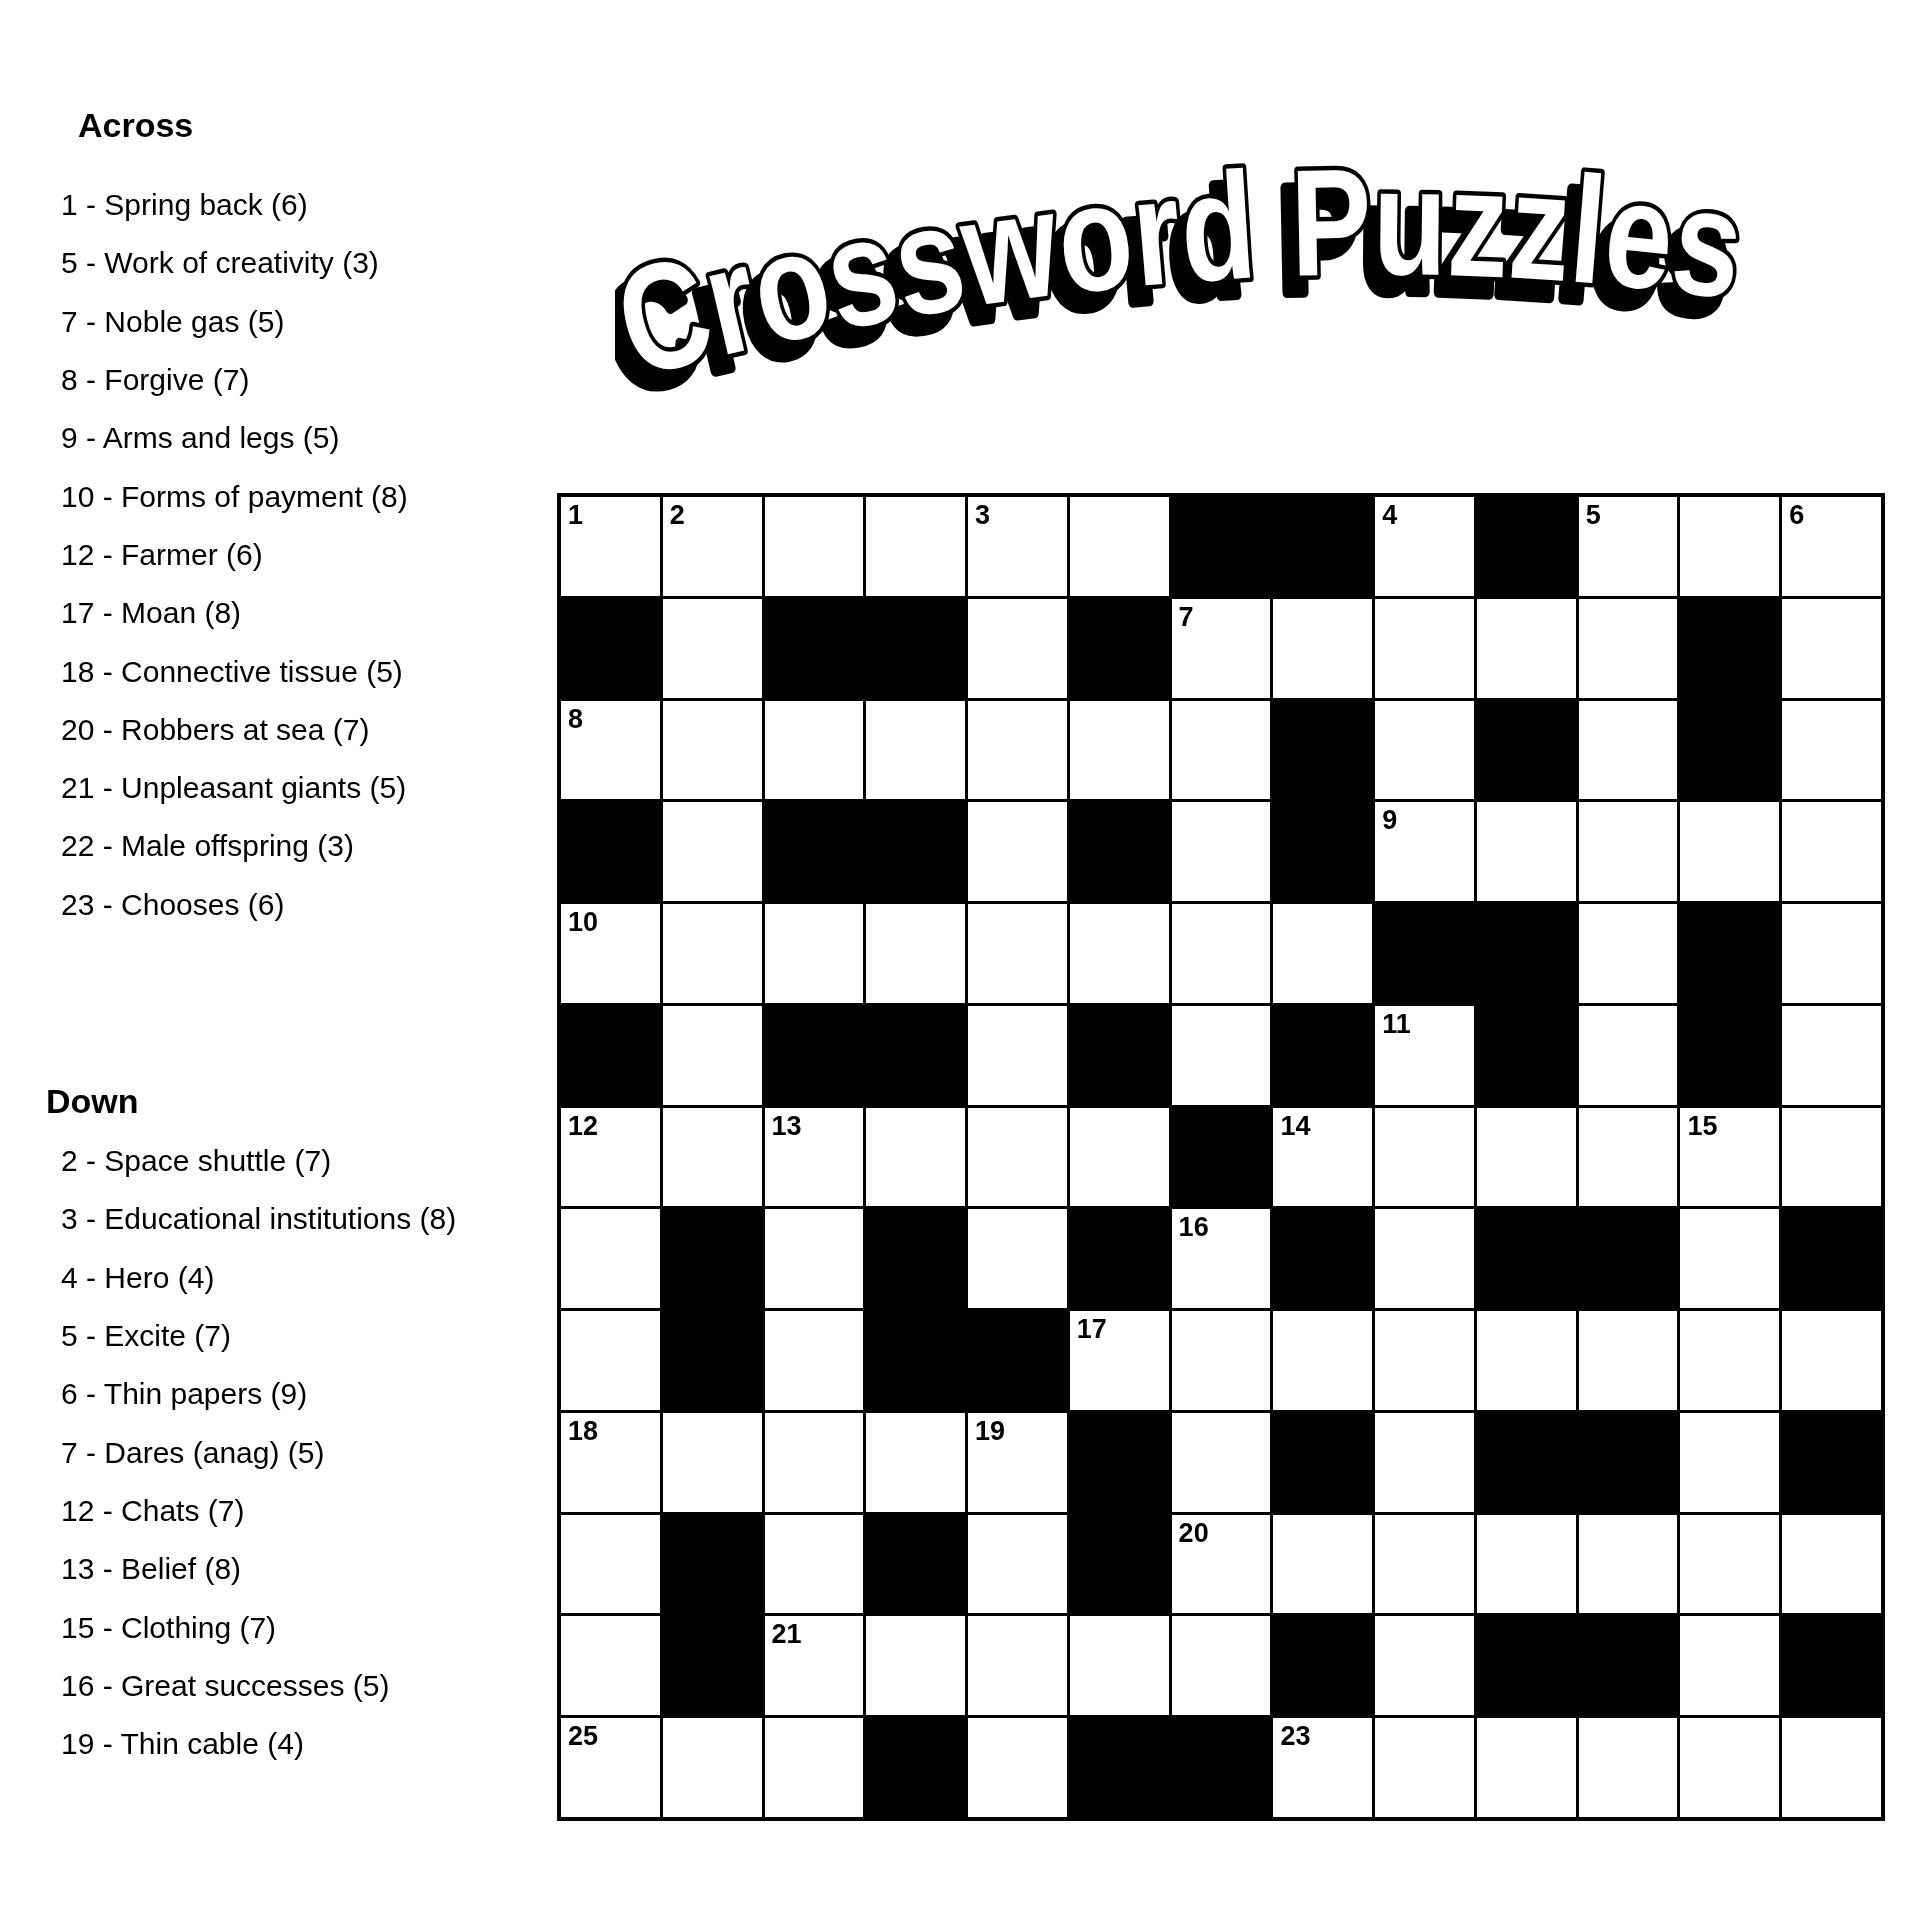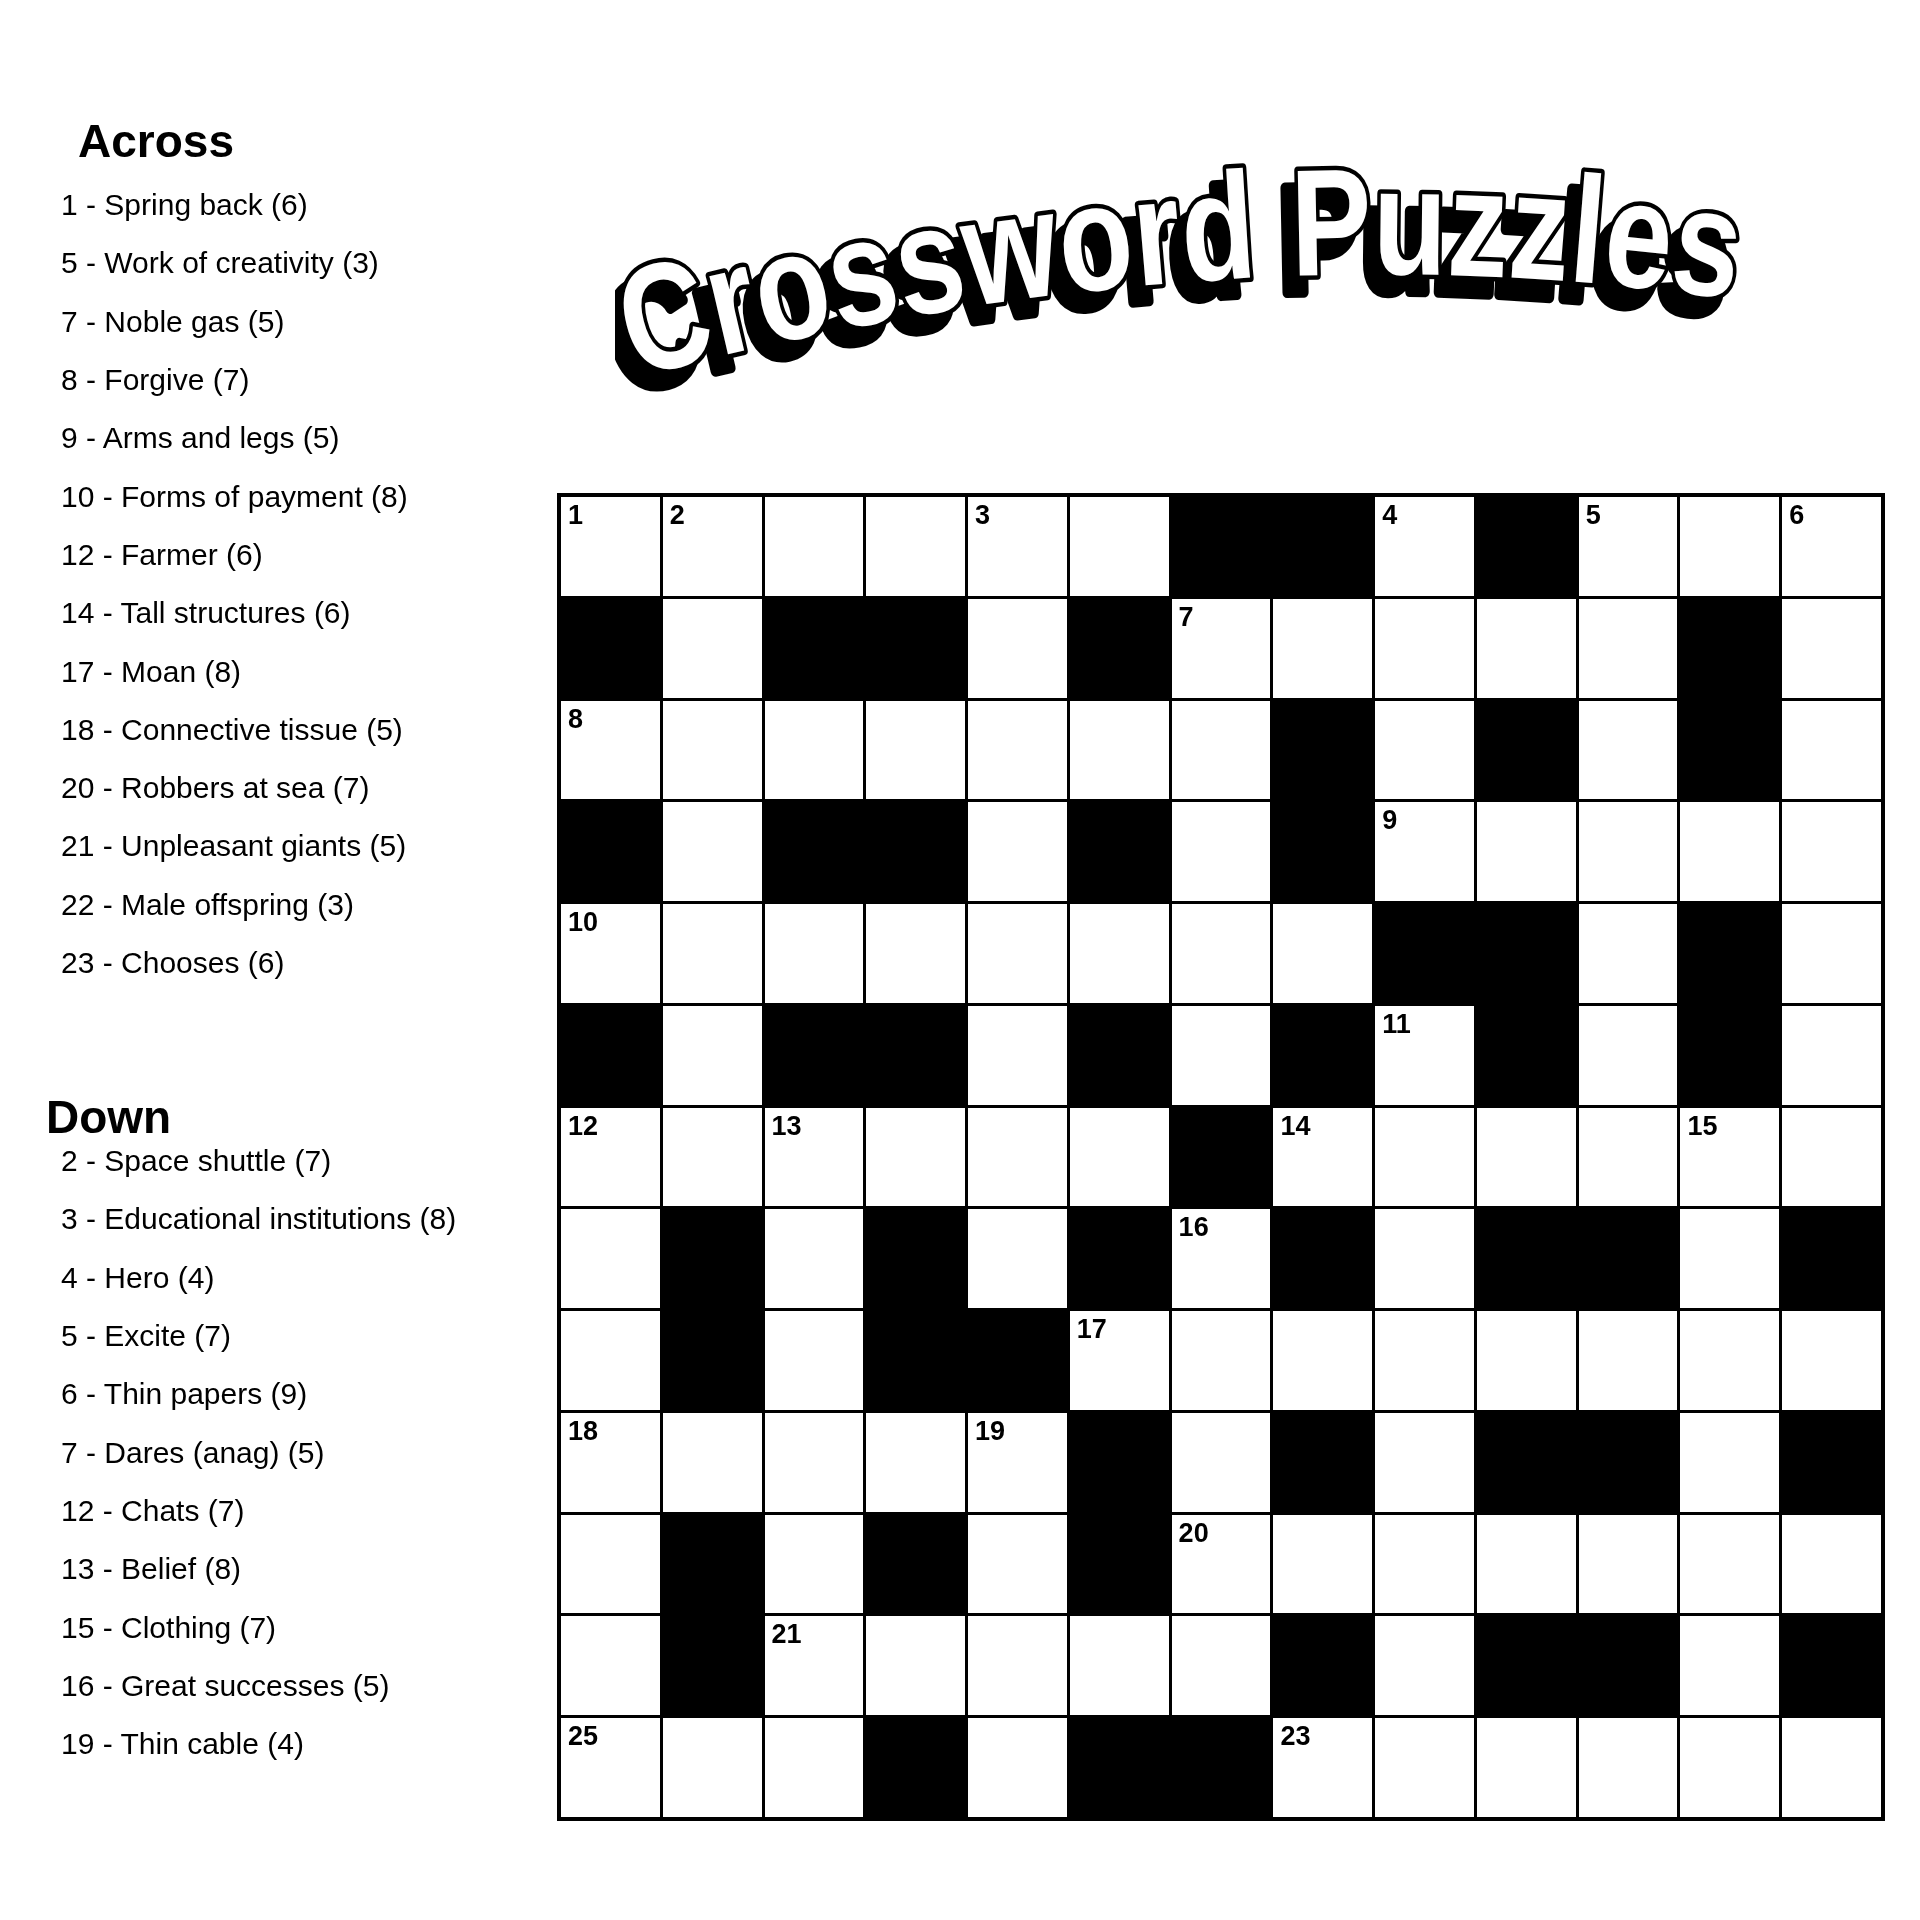--- a/index.html
+++ b/index.html
@@ -15,21 +15,21 @@
   .page {
     position: relative;
     width: 1920px;
     height: 1920px;
     background: #ffffff;
   }
 
   
   .section-header {
     position: absolute;
-    font-size: 46px;
+    font-size: 34px;
     font-weight: bold;
     line-height: 1;
     white-space: nowrap;
   }
   .across-header { left: 78px; top: 80px; }
   .down-header   { left: 46px; top: 1056px; }
 
   ul.clue-list {
     position: absolute;
     left: 45px;
@@ -107,21 +107,20 @@
 
   <h2 class="section-header across-header">Across</h2>
   <ul class="clue-list across-list">
     <li>1 - Spring back (6)</li>
     <li>5 - Work of creativity (3)</li>
     <li>7 - Noble gas (5)</li>
     <li>8 - Forgive (7)</li>
     <li>9 - Arms and legs (5)</li>
     <li>10 - Forms of payment (8)</li>
     <li>12 - Farmer (6)</li>
-    <li>14 - Tall structures (6)</li>
     <li>17 - Moan (8)</li>
     <li>18 - Connective tissue (5)</li>
     <li>20 - Robbers at sea (7)</li>
     <li>21 - Unpleasant giants (5)</li>
     <li>22 - Male offspring (3)</li>
     <li>23 - Chooses (6)</li>
   </ul>
 
   <h2 class="section-header down-header">Down</h2>
   <ul class="clue-list down-list">

